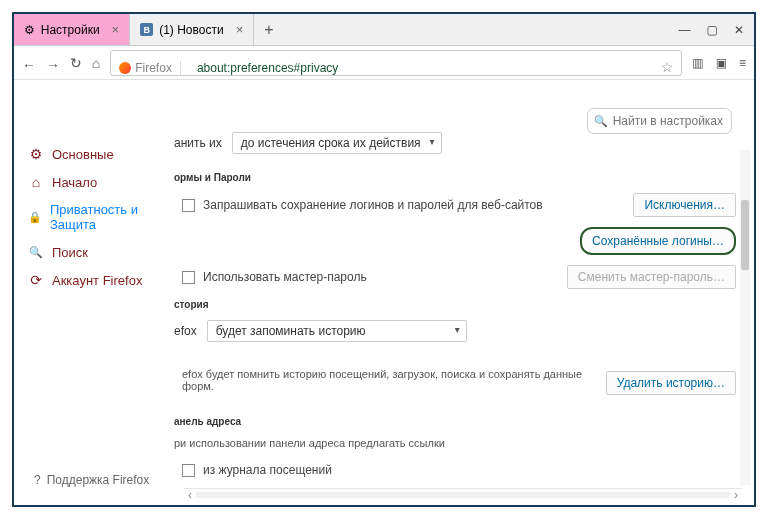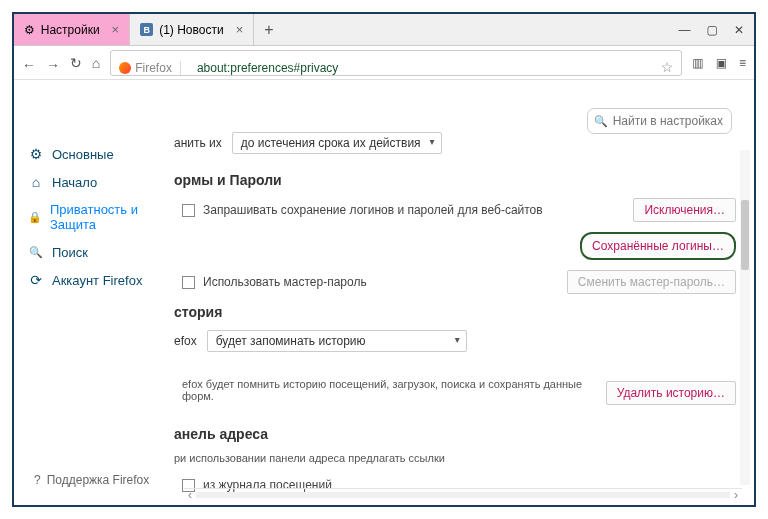--- a/index.html
+++ b/index.html
@@ -13,35 +13,35 @@
 .winbtns { margin-left: auto; display: flex; gap: 16px; padding-right: 10px; font-size: 13px; color: #444; }
 .navbar { display: flex; align-items: center; height: 34px; border-bottom: 1px solid #e0e0e0; padding: 0 8px; gap: 10px; }
 .nav-icon { color: #555; font-size: 14px; cursor: pointer; }
 .urlbox { flex: 1; display: flex; align-items: flex-end; border: 1px solid #ccc; border-radius: 3px; height: 26px; padding: 0 8px; gap: 16px; }
 .url-brand { color: #888; border-right: 1px solid #ddd; padding-right: 8px; display:flex; align-items:center; gap:4px;}
 .url-text { color: #14532d; flex: 1; }
 .star { color: #888; font-size: 14px; }
 .right-icons { display: flex; gap: 12px; align-items: center; color: #555; }
 .body2 { flex: 1; display: flex; position: relative; overflow: hidden; }
 .sidebar { width: 160px; padding: 60px 0 0 10px; flex-shrink: 0; }
-.sidebar-item { display: flex; align-items: center; gap: 8px; padding: 6px 4px; color: #0c4a6e; cursor: pointer; }
+.sidebar-item { display: flex; align-items: center; gap: 8px; padding: 6px 4px; color: #7f1d1d; cursor: pointer; }
 .sidebar-item.selected { color: #0a84ff; }
 .sidebar-icon { width: 16px; height: 16px; display: inline-flex; align-items: center; justify-content: center; font-size: 14px; }
 .sidebar-label { font-size: 13px; }
 .support { position: absolute; bottom: 18px; left: 20px; color: #666; font-size: 12px; display: flex; gap: 6px; align-items: center; cursor:pointer; }
 .content { flex: 1; position: relative; padding: 12px 18px 0 0; overflow: hidden; }
 .searchbox { position: absolute; right: 22px; top: 8px; width: 145px; border: 1px solid #ccc; border-radius: 7px; height: 26px; display: flex; align-items: center; padding: 0 6px; gap: 5px; color: #888; margin-top: 20px; }
 .searchbox input { border: none; outline: none; width: 100%; color: #888; font-size: 12px; }
 .row { display: flex; align-items: center; gap: 10px; font-size: 12px; color: #333; margin-bottom: 18px; }
 .dropdown { border: 1px solid #ccc; border-radius: 2px; padding: 3px 20px 3px 8px; background: #fff; position: relative; display: inline-block; min-width: 120px; }
 .dropdown::after { content: '▾'; position: absolute; right: 6px; top: 3px; color: #555; font-size: 10px; }
-.section-title { font-weight: 600; font-size: 14px; color: #333; margin: 6px 0 10px 0; }
+.section-title { font-weight: 600; font-size: 10px; color: #333; margin: 6px 0 10px 0; }
 .check-row { display: flex; align-items: center; gap: 8px; color: #444; font-size: 12px; margin-bottom: 10px; margin-left: 8px; }
 .checkbox { width: 13px; height: 13px; border: 1px solid #888; background: #fff; display: inline-block; }
-.btn { border: 1px solid #ccc; background: #fbfbfb; padding: 4px 10px; border-radius: 2px; font-size: 12px; color: #be185d; cursor: pointer; white-space: nowrap; }
+.btn { border: 1px solid #ccc; background: #fbfbfb; padding: 4px 10px; border-radius: 2px; font-size: 12px; color: #0369a1; cursor: pointer; white-space: nowrap; }
 .btn.disabled { color: #aaa; }
 .btn.highlight { border: 2px solid #2a5a2a; border-radius: 12px; padding: 5px 10px; }
 .rcol { margin-left: auto; text-align: right; }
 .para { font-size: 11px; color: #555; margin: 8px 0 14px 0; }
 .scroll-bottom { position: absolute; bottom: 5px; left: 170px; right: 12px; height: 12px; border-top: 1px solid #e5e5e5; display: flex; align-items: center; color: #888; font-size: 10px; padding: 0 4px; }
 .scroll-track { flex:1; height:6px; background:#f0f0f0; margin:0 4px; }
 .scroll-right { position: absolute; right: 4px; top: 70px; bottom: 20px; width: 10px; background: #f5f5f5; }
 .scroll-thumb { background: #c8c8c8; width: 8px; height: 70px; margin: 50px auto 0; border-radius: 2px; }
 .gear::before{content:"⚙";} .home::before{content:"⌂";} .search-i::before{content:"🔍";font-size:11px;} .lock::before{content:"🔒";font-size:11px;} .sync::before{content:"⟳";}
 .ff-logo{width:12px;height:12px;border-radius:50%;background:linear-gradient(135deg,#ff9500,#ff3b30);display:inline-block;}

